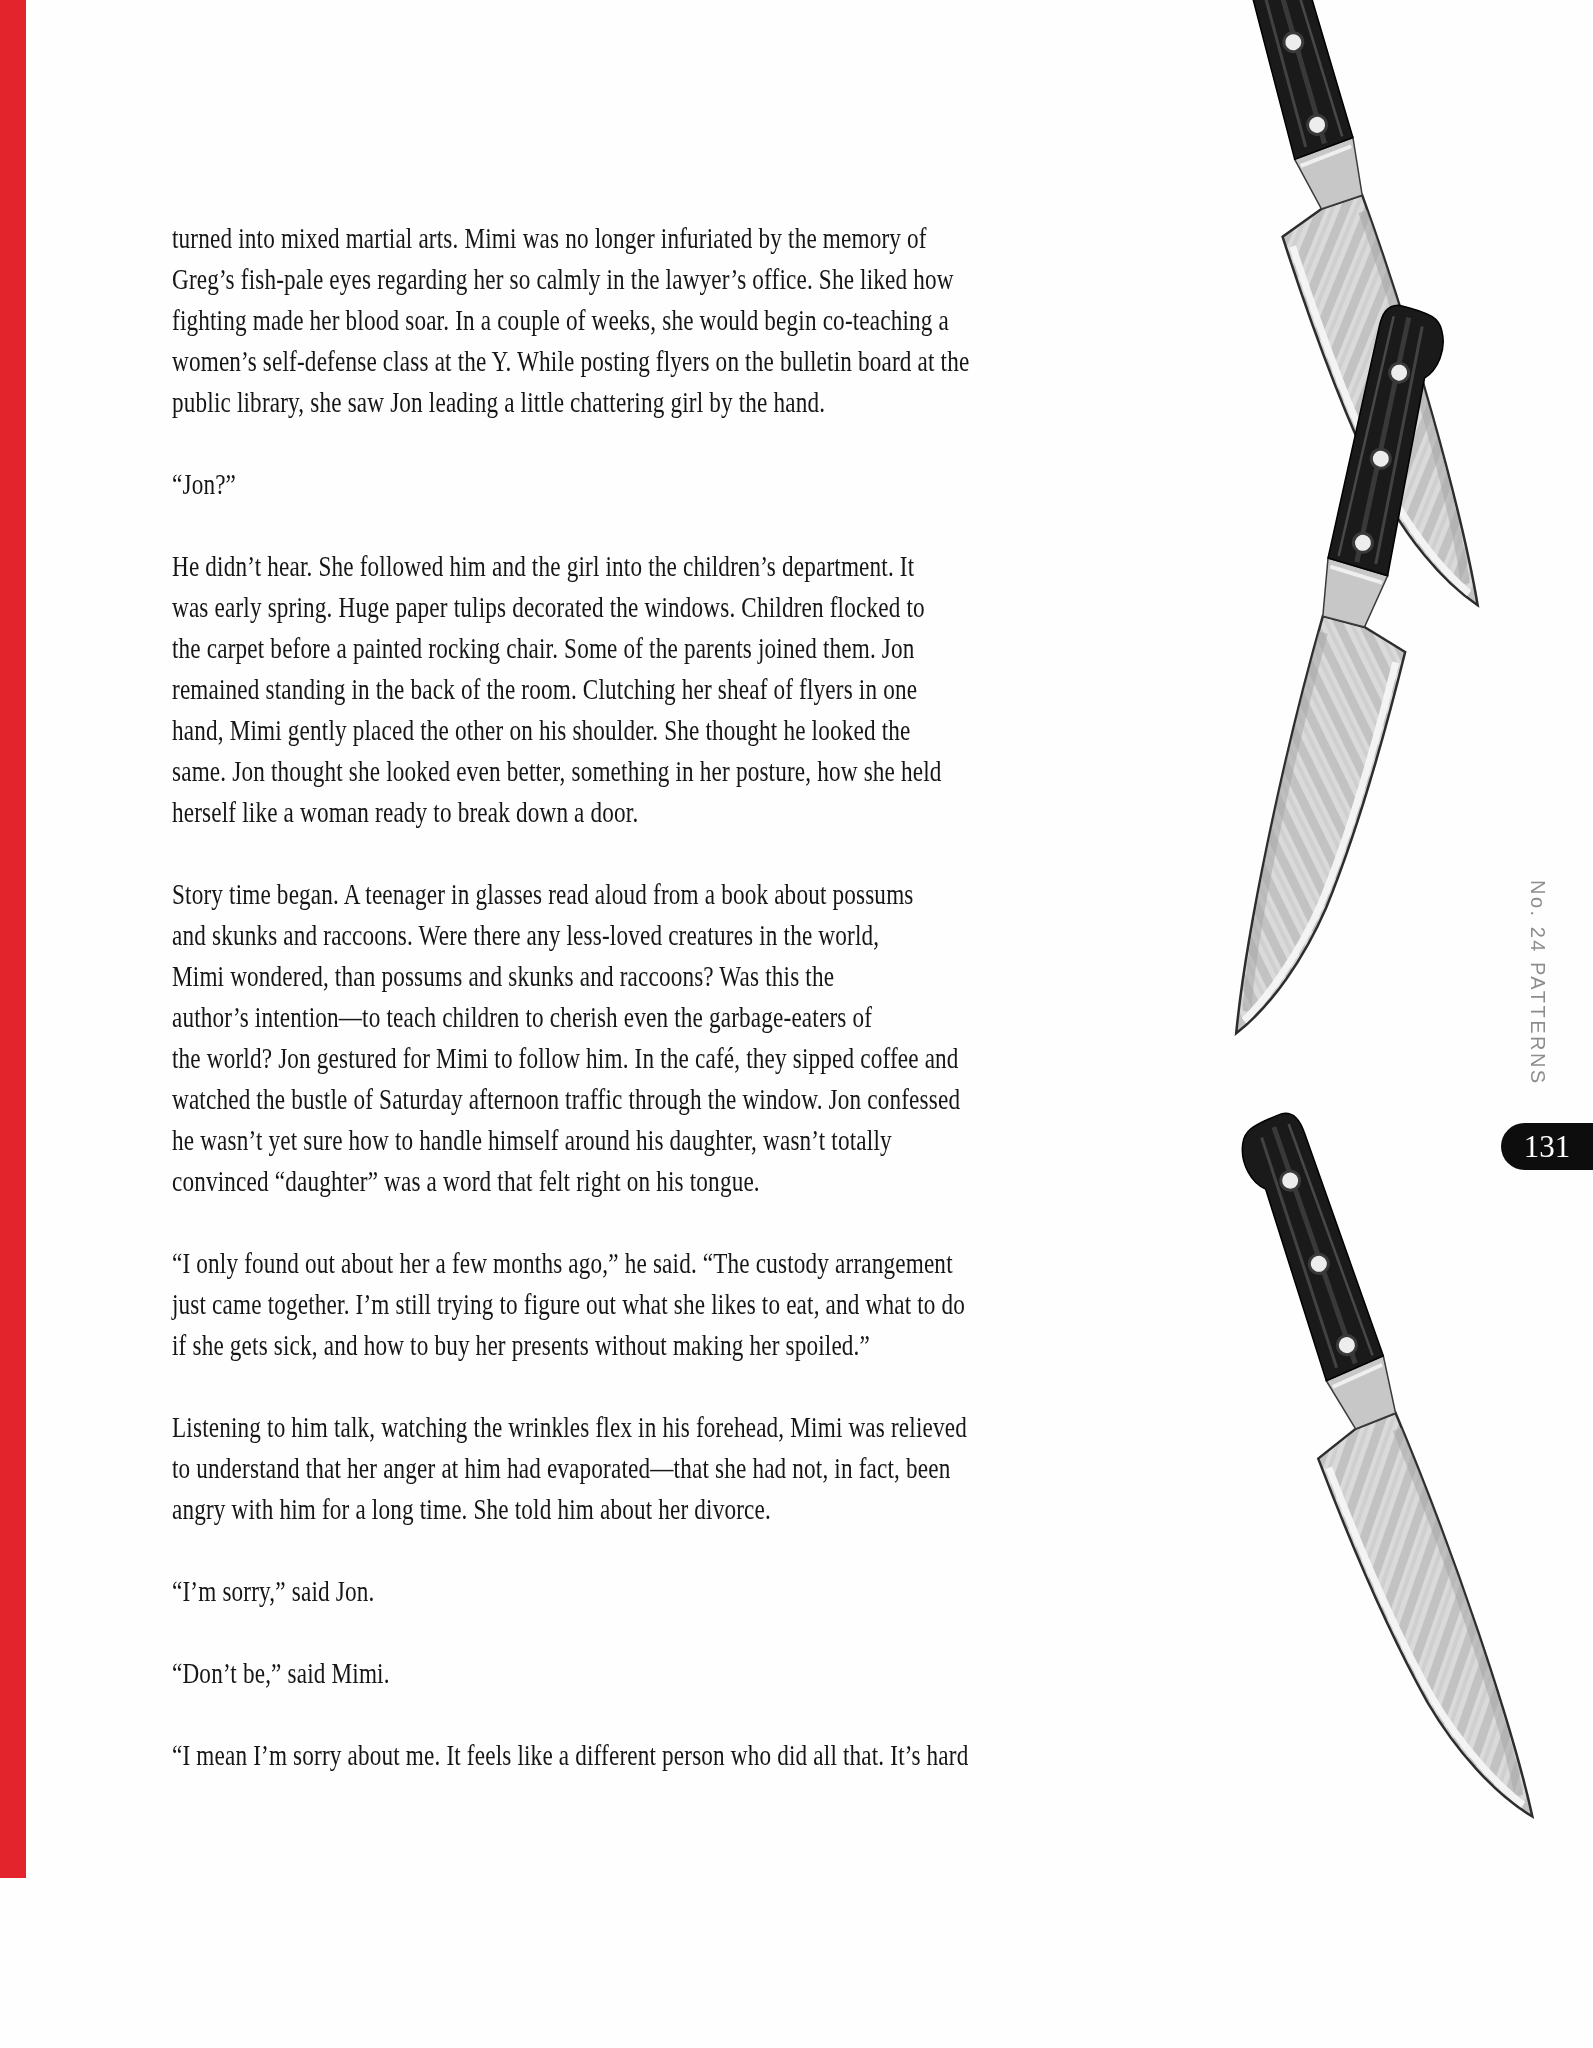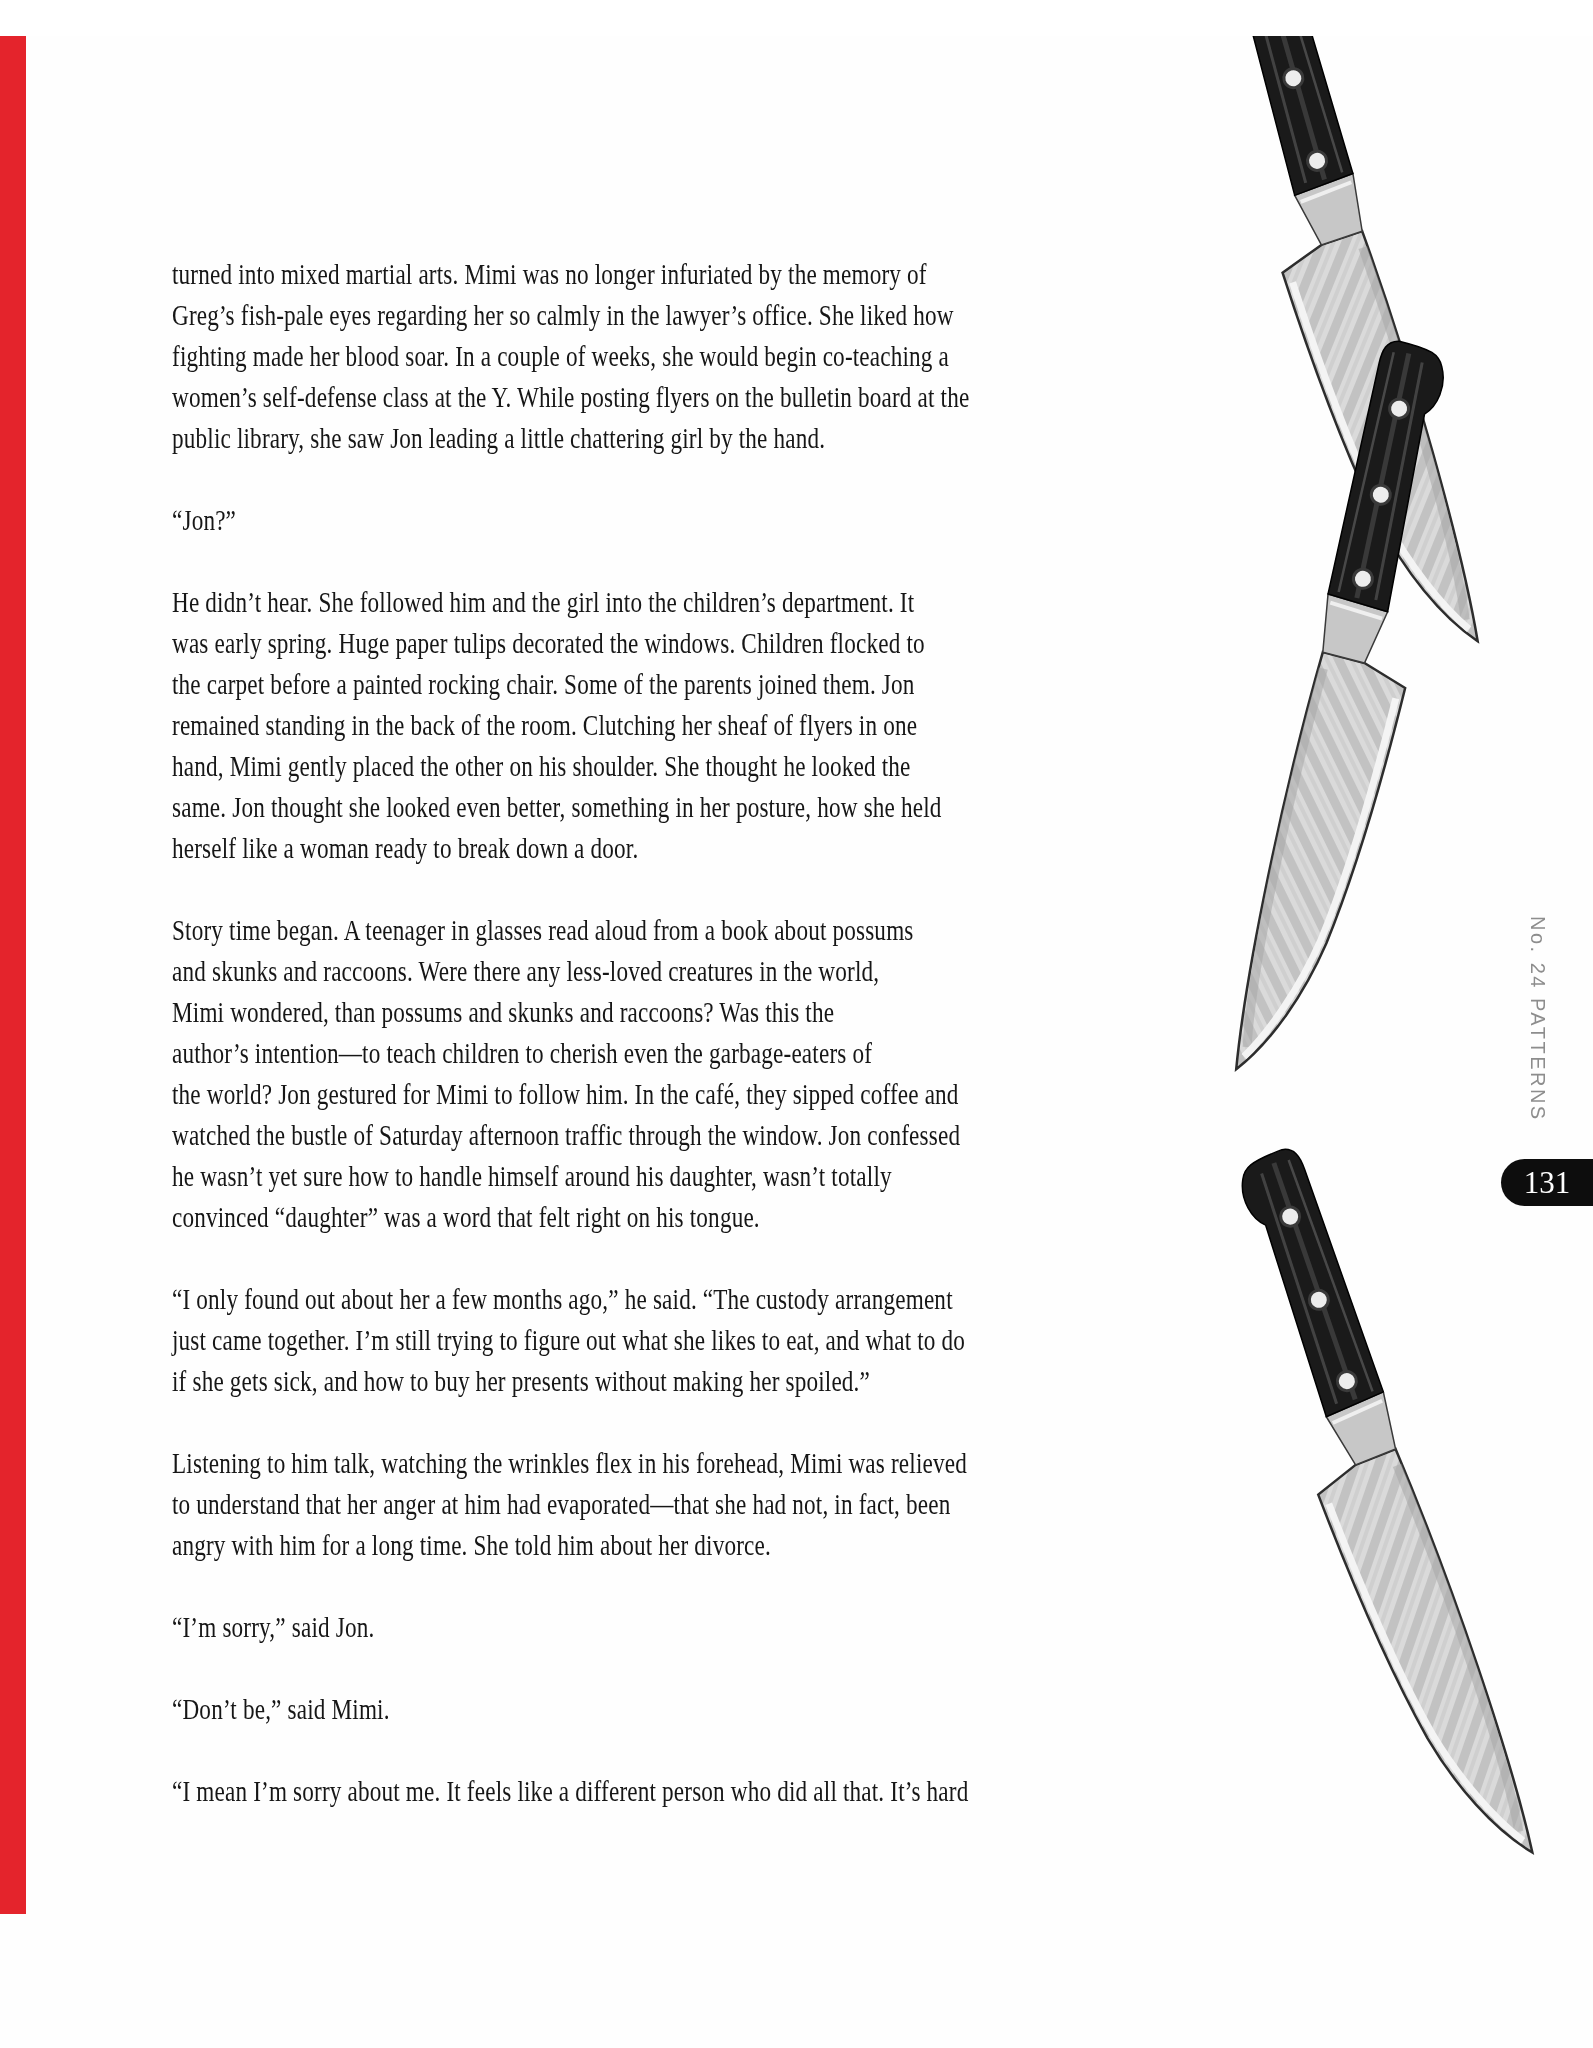--- a/index.html
+++ b/index.html
@@ -3,21 +3,21 @@
 <meta charset="utf-8">
 <style>
   html, body { margin: 0; padding: 0; }
   body {
     width: 1593px; height: 2048px;
     background: #ffffff;
     position: relative;
     overflow: hidden;
     font-family: "Liberation Serif", serif;
   }
-  .page { position: absolute; inset: 0; background: #fefefe; margin-top: 36px; }
+  .page { position: absolute; inset: 0; background: #fefefe; }
 
   
   .red-stripe {
     position: absolute; left: 0; top: 0;
     width: 26px; height: 1878px;
     background: #e4242c;
   }
 
   
   .text-block {

